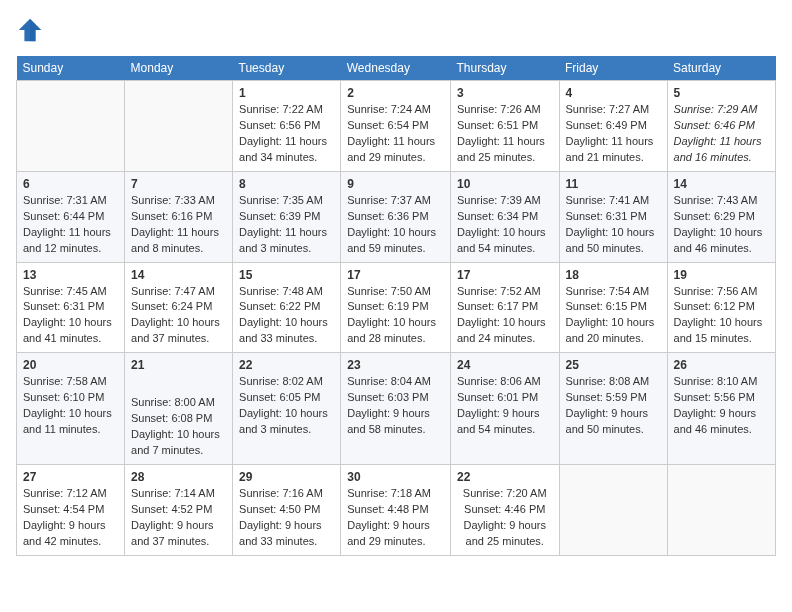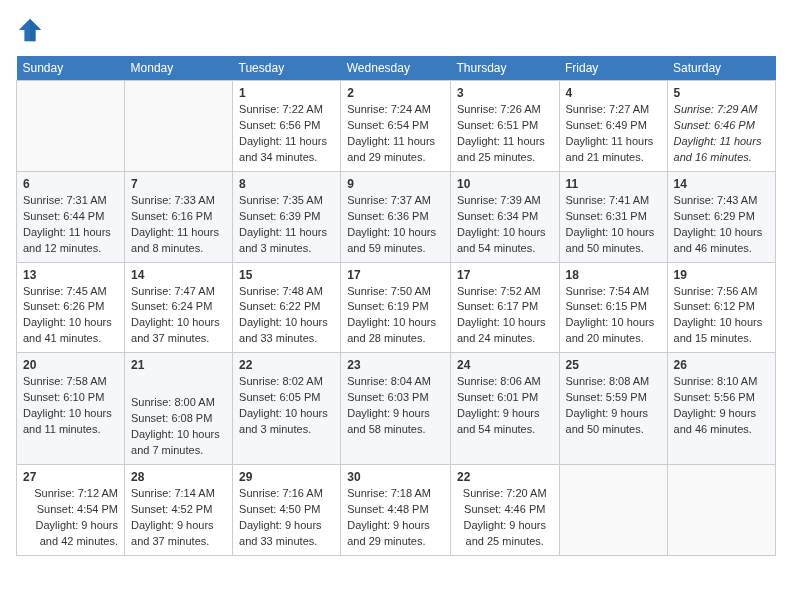--- a/index.html
+++ b/index.html
@@ -203,21 +203,21 @@
           <div class="day-info" style="white-space: pre-line;">Sunrise: 7:43 AM
 Sunset: 6:29 PM
 Daylight: 10 hours
 and 46 minutes.</div>
         </td>
       </tr>
       <tr>
         <td>
           <span class="day-number">13</span>
           <div class="day-info" style="white-space: pre-line;">Sunrise: 7:45 AM
-Sunset: 6:26 PM
+Sunset: 6:31 PM
 Daylight: 10 hours
 and 41 minutes.</div>
         </td>
         <td>
           <span class="day-number">14</span>
           <div class="day-info" style="white-space: pre-line;">Sunrise: 7:47 AM
 Sunset: 6:24 PM
 Daylight: 10 hours
 and 37 minutes.</div>
         </td>
@@ -304,21 +304,21 @@
           <span class="day-number">26</span>
           <div class="day-info" style="white-space: pre-line;">Sunrise: 8:10 AM
 Sunset: 5:56 PM
 Daylight: 9 hours
 and 46 minutes.</div>
         </td>
       </tr>
       <tr>
         <td>
           <span class="day-number">27</span>
-          <div class="day-info" style="white-space: pre-line; text-align: right;">Sunrise: 7:12 AM
+          <div class="day-info" style="white-space: pre-line;">Sunrise: 7:12 AM
 Sunset: 4:54 PM
 Daylight: 9 hours
 and 42 minutes.</div>
         </td>
         <td>
           <span class="day-number">28</span>
           <div class="day-info" style="white-space: pre-line;">Sunrise: 7:14 AM
 Sunset: 4:52 PM
 Daylight: 9 hours
 and 37 minutes.</div>

